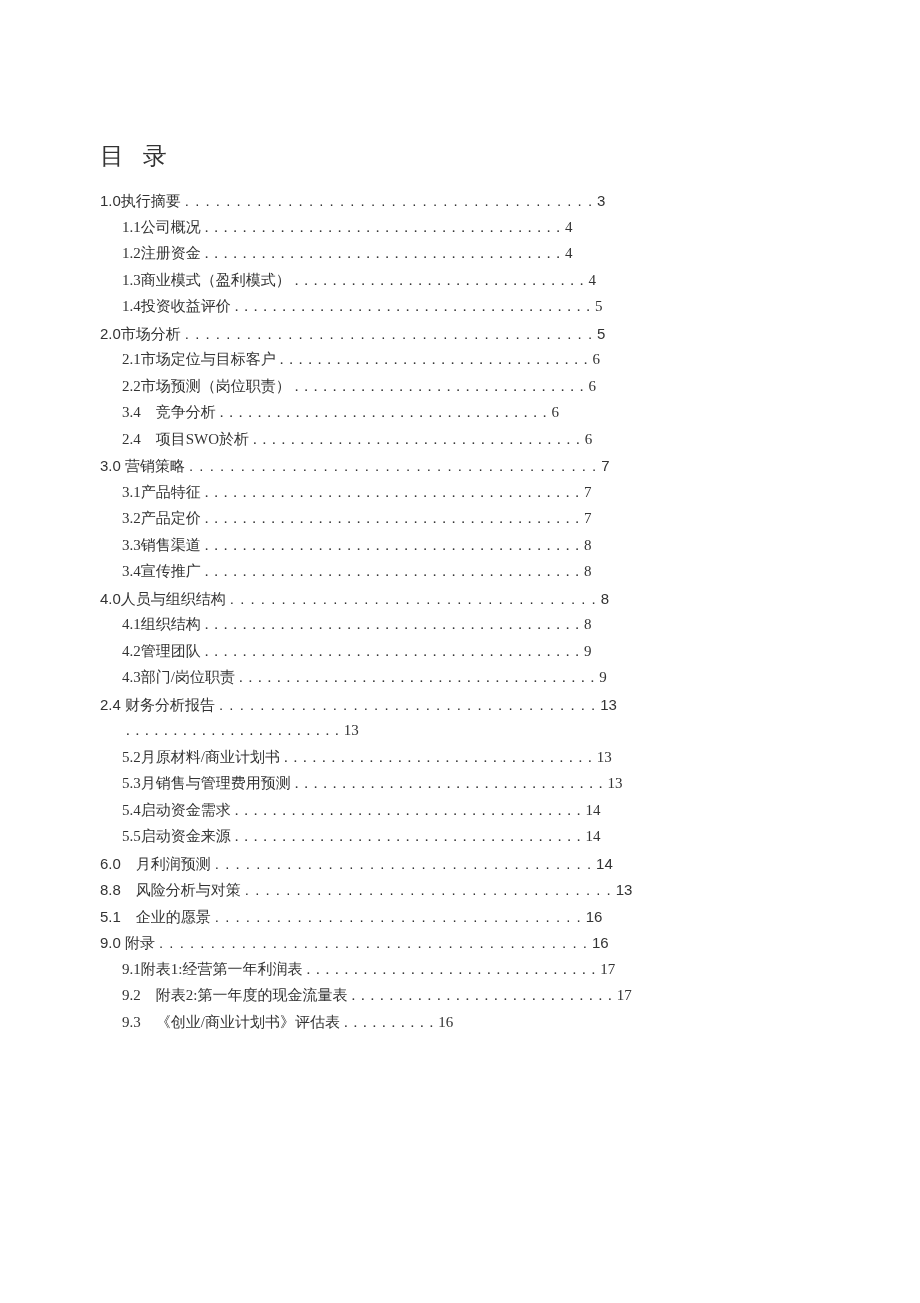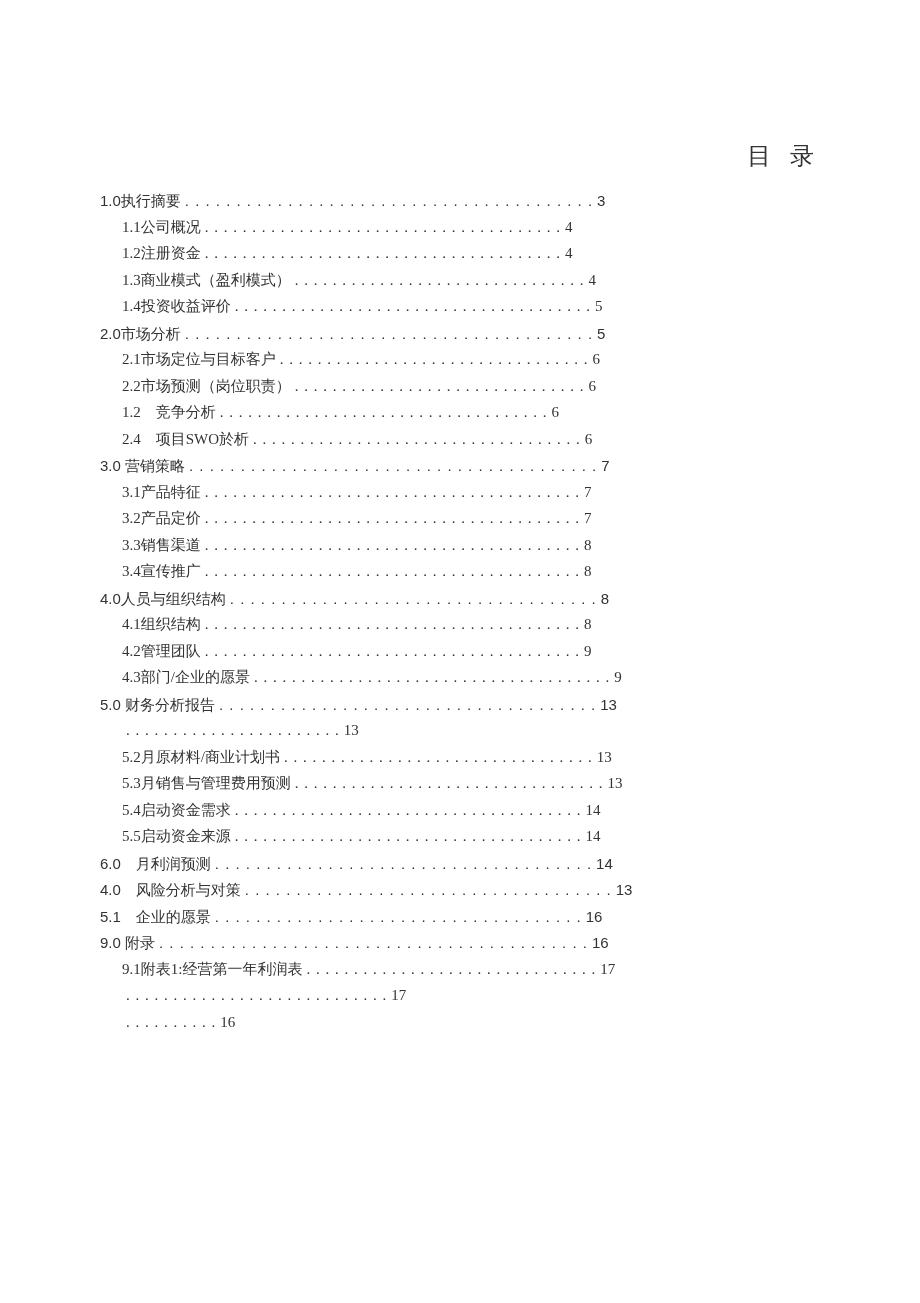--- a/index.html
+++ b/index.html
@@ -14,21 +14,20 @@
       font-family: "Microsoft YaHei", "SimSun", Arial, sans-serif;
       color: #333333;
       padding: 140px 100px 0 100px;
     }
     .title {
       font-size: 24px;
       font-weight: normal;
       color: #333333;
       margin-bottom: 16px;
       letter-spacing: 6px;
-      text-align: right;
     }
     .toc {
       font-size: 15px;
       line-height: 1.7;
     }
     .toc-row {
       display: flex;
       align-items: flex-start;
       margin-bottom: 1px;
       white-space: nowrap;
@@ -94,21 +93,21 @@
       <span class="toc-label">2.1市场定位与目标客户</span>
       <span class="toc-leader"> . . . . . . . . . . . . . . . . . . . . . . . . . . . . . . . . . </span>
       <span class="toc-page">6</span>
     </div>
     <div class="toc-row level-1">
       <span class="toc-label">2.2市场预测（岗位职责）</span>
       <span class="toc-leader"> . . . . . . . . . . . . . . . . . . . . . . . . . . . . . . . </span>
       <span class="toc-page">6</span>
     </div>
     <div class="toc-row level-1">
-      <span class="toc-label">1.2　竞争分析</span>
+      <span class="toc-label">3.4　竞争分析</span>
       <span class="toc-leader"> . . . . . . . . . . . . . . . . . . . . . . . . . . . . . . . . . . . </span>
       <span class="toc-page">6</span>
     </div>
     <div class="toc-row level-1">
       <span class="toc-label">2.4　项目SWO於析</span>
       <span class="toc-leader"> . . . . . . . . . . . . . . . . . . . . . . . . . . . . . . . . . . . </span>
       <span class="toc-page">6</span>
     </div>
     <div class="toc-row level-0">
       <span class="toc-label">3.0 营销策略</span>
@@ -144,26 +143,26 @@
       <span class="toc-label">4.1组织结构</span>
       <span class="toc-leader"> . . . . . . . . . . . . . . . . . . . . . . . . . . . . . . . . . . . . . . . . </span>
       <span class="toc-page">8</span>
     </div>
     <div class="toc-row level-1">
       <span class="toc-label">4.2管理团队</span>
       <span class="toc-leader"> . . . . . . . . . . . . . . . . . . . . . . . . . . . . . . . . . . . . . . . . </span>
       <span class="toc-page">9</span>
     </div>
     <div class="toc-row level-1">
-      <span class="toc-label">4.3部门/企业的愿景</span>
+      <span class="toc-label">4.3部门/岗位职责</span>
       <span class="toc-leader"> . . . . . . . . . . . . . . . . . . . . . . . . . . . . . . . . . . . . . . </span>
       <span class="toc-page">9</span>
     </div>
     <div class="toc-row level-0">
-      <span class="toc-label">5.0 财务分析报告</span>
+      <span class="toc-label">2.4 财务分析报告</span>
       <span class="toc-leader"> . . . . . . . . . . . . . . . . . . . . . . . . . . . . . . . . . . . . . </span>
       <span class="toc-page">13</span>
     </div>
     <div class="toc-row level-1">
       <span class="toc-leader"> . . . . . . . . . . . . . . . . . . . . . . . </span>
       <span class="toc-page">13</span>
     </div>
     <div class="toc-row level-1">
       <span class="toc-label">5.2月原材料/商业计划书</span>
       <span class="toc-leader"> . . . . . . . . . . . . . . . . . . . . . . . . . . . . . . . . . </span>
@@ -183,40 +182,42 @@
       <span class="toc-label">5.5启动资金来源</span>
       <span class="toc-leader"> . . . . . . . . . . . . . . . . . . . . . . . . . . . . . . . . . . . . . </span>
       <span class="toc-page">14</span>
     </div>
     <div class="toc-row level-0">
       <span class="toc-label">6.0　月利润预测</span>
       <span class="toc-leader"> . . . . . . . . . . . . . . . . . . . . . . . . . . . . . . . . . . . . . </span>
       <span class="toc-page">14</span>
     </div>
     <div class="toc-row level-0">
-      <span class="toc-label">4.0　风险分析与对策</span>
+      <span class="toc-label">8.8　风险分析与对策</span>
       <span class="toc-leader"> . . . . . . . . . . . . . . . . . . . . . . . . . . . . . . . . . . . . </span>
       <span class="toc-page">13</span>
     </div>
     <div class="toc-row level-0">
       <span class="toc-label">5.1　企业的愿景</span>
       <span class="toc-leader"> . . . . . . . . . . . . . . . . . . . . . . . . . . . . . . . . . . . . </span>
       <span class="toc-page">16</span>
     </div>
     <div class="toc-row level-0">
       <span class="toc-label">9.0 附录</span>
       <span class="toc-leader"> . . . . . . . . . . . . . . . . . . . . . . . . . . . . . . . . . . . . . . . . . . </span>
       <span class="toc-page">16</span>
     </div>
     <div class="toc-row level-1">
       <span class="toc-label">9.1附表1:经营第一年利润表</span>
       <span class="toc-leader"> . . . . . . . . . . . . . . . . . . . . . . . . . . . . . . . </span>
       <span class="toc-page">17</span>
     </div>
     <div class="toc-row level-1">
+      <span class="toc-label">9.2　附表2:第一年度的现金流量表</span>
       <span class="toc-leader"> . . . . . . . . . . . . . . . . . . . . . . . . . . . . </span>
       <span class="toc-page">17</span>
     </div>
     <div class="toc-row level-1">
+      <span class="toc-label">9.3　《创业/商业计划书》评估表</span>
       <span class="toc-leader"> . . . . . . . . . . </span>
       <span class="toc-page">16</span>
     </div>
   </div>
 
 </body></html>

